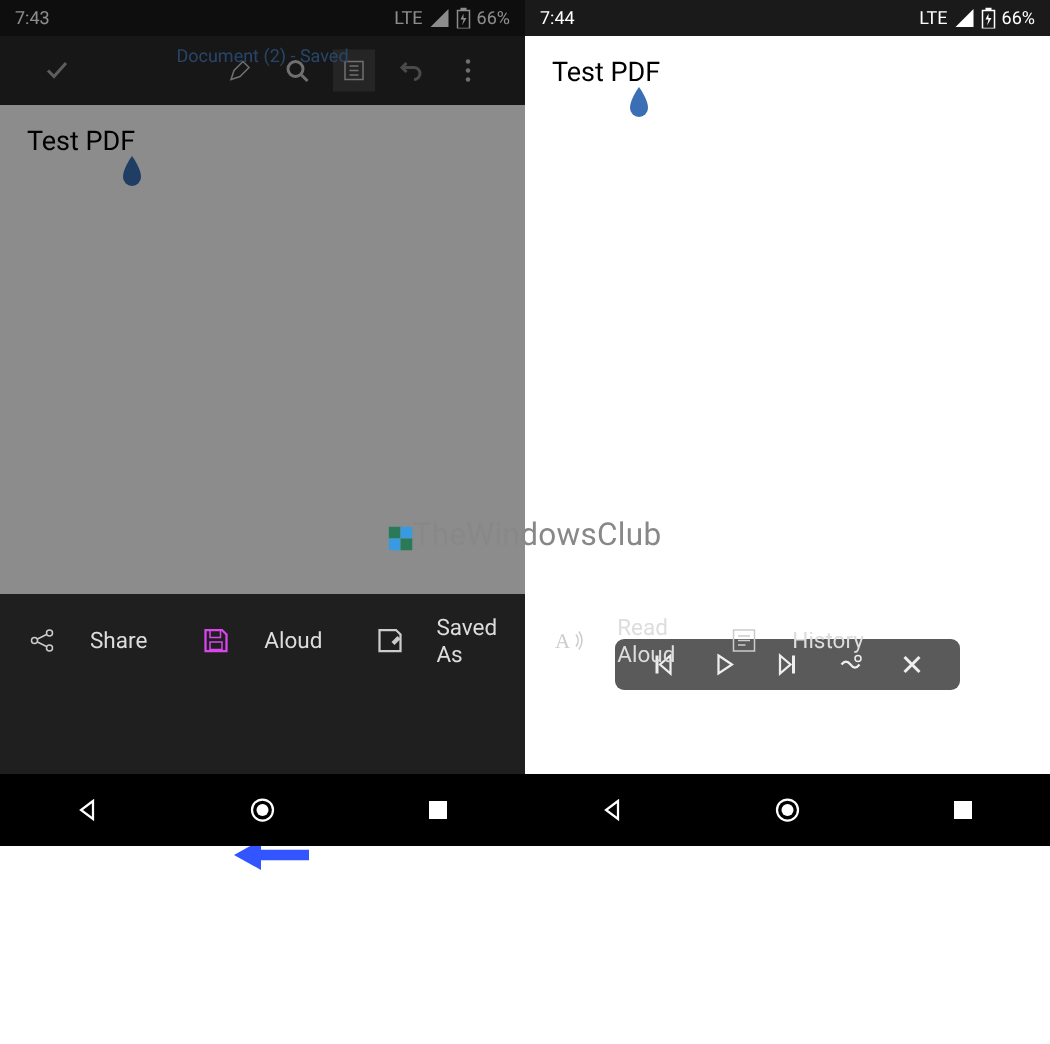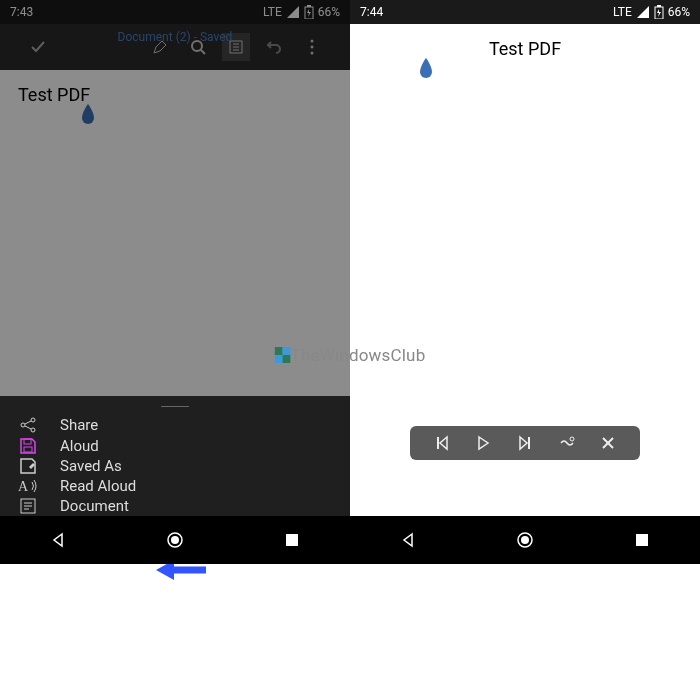--- a/index.html
+++ b/index.html
@@ -13,21 +13,21 @@
     overflow: hidden;
   }
   .phone {
     width: 350px;
     height: 564px;
     display: flex;
     flex-direction: column;
     position: relative;
   }
   .phone-left { background: #fff; }
-  .phone-right { background: #fff; text-align: center; }
+  .phone-right { background: #fff; }
   .statusbar {
     height: 24px;
     background: #1a1a1a;
     color: #fff;
     display: flex;
     align-items: center;
     justify-content: space-between;
     padding: 0 10px;
     font-size: 12px;
   }
@@ -89,21 +89,21 @@
     pointer-events: none;
   }
   .sheet {
     position: absolute;
     left: 0; right: 0;
     bottom: 48px;
     top: 396px;
     background: #1f1f1f;
     z-index: 6;
     display: flex;
-    flex-direction: column;
+    flex-direction: row;
     padding-top: 10px;
   }
   .sheet-handle {
     width: 28px; height: 3px;
     background: #666;
     border-radius: 2px;
     margin: 0 auto 8px auto;
   }
   .sheet-item {
     display: flex;
@@ -149,21 +149,21 @@
     align-items: center;
     justify-content: space-evenly;
     color: #e8e8e8;
   }
   .play-controls .pc { width: 20px; height: 20px; display:flex;align-items:center;justify-content:center;}
   .watermark {
     position: absolute;
     left: 50%;
     top: 345px;
     transform: translate(-50%,0);
-    font-size: 17px;
+    font-size: 21px;
     color: #888;
     letter-spacing: 0.2px;
     z-index: 50;
     display: flex;
     align-items: center;
     gap: 0;
     pointer-events: none;
   }
   .watermark .wm-logo {
     width: 16px; height: 16px;
@@ -291,21 +291,21 @@
 
     <div class="sheet-item">
       <span class="ic">
         <svg width="18" height="18" viewBox="0 0 18 18">
             <rect x="2" y="2" width="14" height="14" stroke="#ccc" fill="none"></rect>
             <line x1="5" y1="6" x2="13" y2="6" stroke="#ccc"></line>
             <line x1="5" y1="9" x2="13" y2="9" stroke="#ccc"></line>
             <line x1="5" y1="12" x2="10" y2="12" stroke="#ccc"></line>
           </svg>
       </span>
-      <span>Document</span>
+      <span>History</span>
     </div>
 
   </div>
 
   <svg class="arrow-annot" width="50" height="24" viewBox="0 0 50 24">
     <path d="M50 12 L15 12" stroke="#3355ff" stroke-width="7" stroke-linecap="round"></path>
     <path d="M0 12 L18 2 L18 22 Z" fill="#3355ff"></path>
   </svg>
 
   <div class="navbar">

